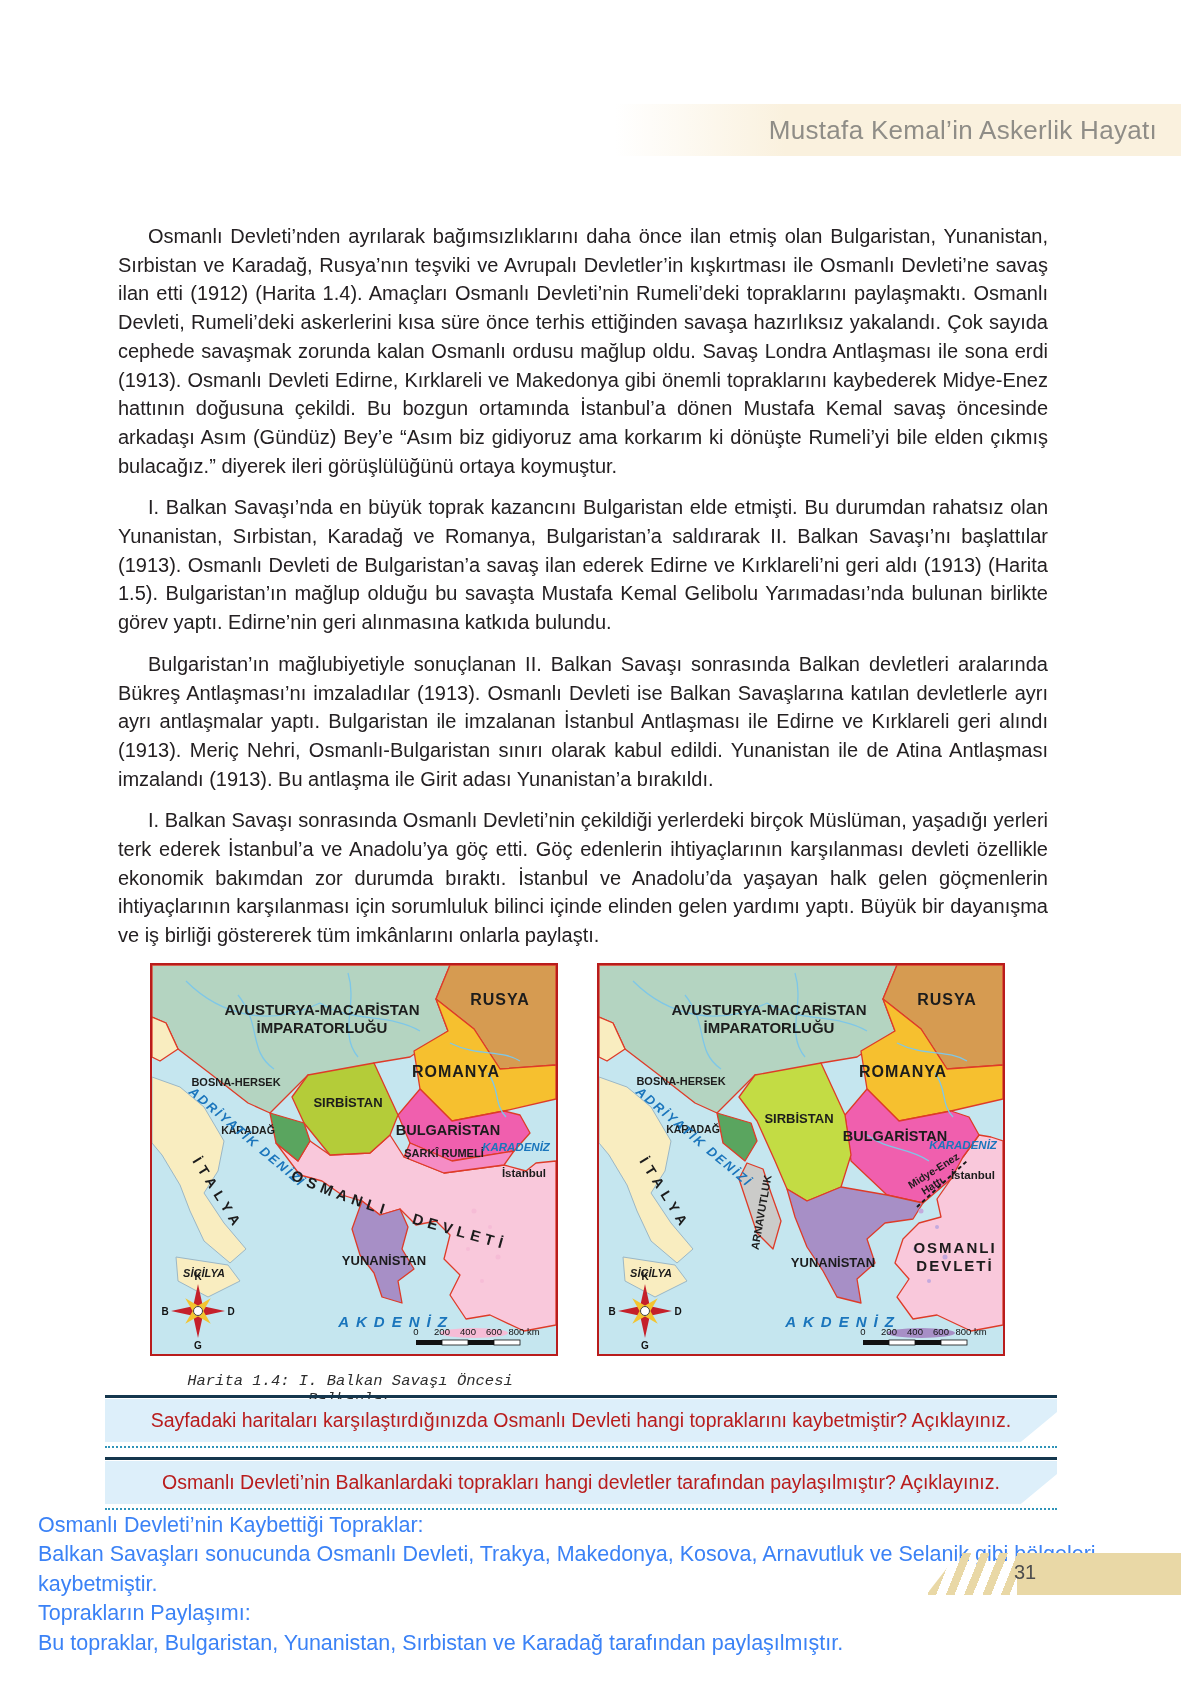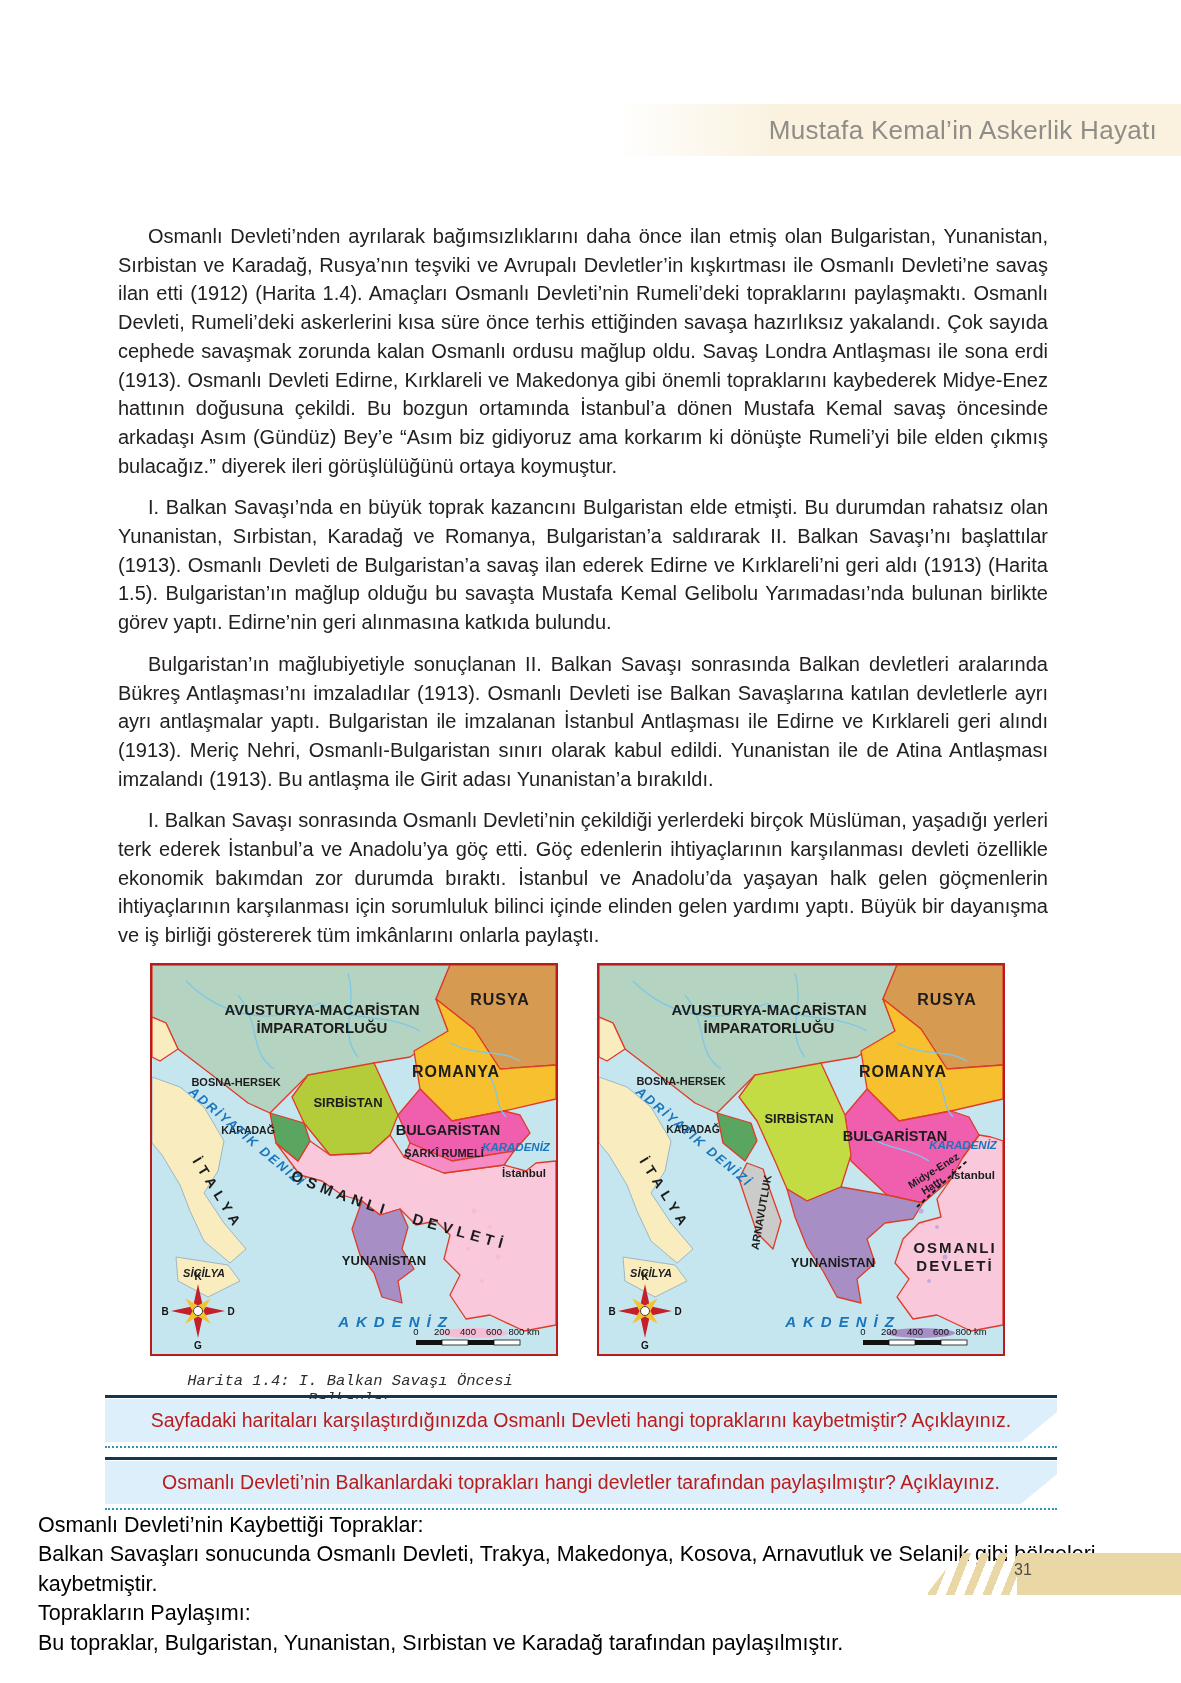--- a/index.html
+++ b/index.html
@@ -33,28 +33,28 @@
   .qbox{position:absolute;left:105px;width:952px;border-top:3px solid #15374e;}
   .qbox .fill{margin-top:1px;height:43px;background:#ddeffa;
         clip-path:polygon(0 0,100% 0,100% 30%,96.2% 100%,0 100%);
         display:flex;align-items:center;justify-content:center;
         font-size:19.5px;color:#b91c1c;}
   .qbox .dots{margin-top:4px;border-top:2px dotted #2e93b8;height:0;}
   .qbox1{top:1395px;}
   .qbox2{top:1457px;}
 
   .answers{position:absolute;left:38px;top:1511px;width:1135px;
-        font-size:21.5px;line-height:29.4px;color:#000000;}
+        font-size:21.5px;line-height:29.4px;color:#3b82f6;}
 
   .ribbon{position:absolute;left:926px;top:1553px;width:255px;height:42px;}
   .ribbon .stripes{position:absolute;left:0;top:0;width:96px;height:42px;
         background:repeating-linear-gradient(112deg,#e9d8a6 0 8px,rgba(233,216,166,0) 8px 17px);
         clip-path:polygon(34% 0,100% 0,100% 100%,0 100%);}
   .ribbon .solid{position:absolute;left:91px;top:0;width:164px;height:42px;background:#e9d8a6;}
-  .ribbon .pagenum{position:absolute;left:88px;top:8px;font-size:16px;color:#4e4e4e;}
+  .ribbon .pagenum{position:absolute;left:88px;top:8px;font-size:20px;color:#4e4e4e;}
 
   svg text{font-family:"Liberation Sans",sans-serif;}
   .ml{font-weight:bold;fill:#1c1c1c;}
   .sm{font-weight:600;fill:#1c1c1c;}
   .sl{fill:#1a75bc;font-style:italic;font-weight:bold;}
   .river{fill:none;stroke:#7ec7e8;stroke-width:1.3;}
   .cty{stroke:#de3b28;stroke-width:1.3;stroke-linejoin:round;}
   .coast{stroke:#9bb7c6;stroke-width:1;stroke-linejoin:round;}
 </style>
 </head>

